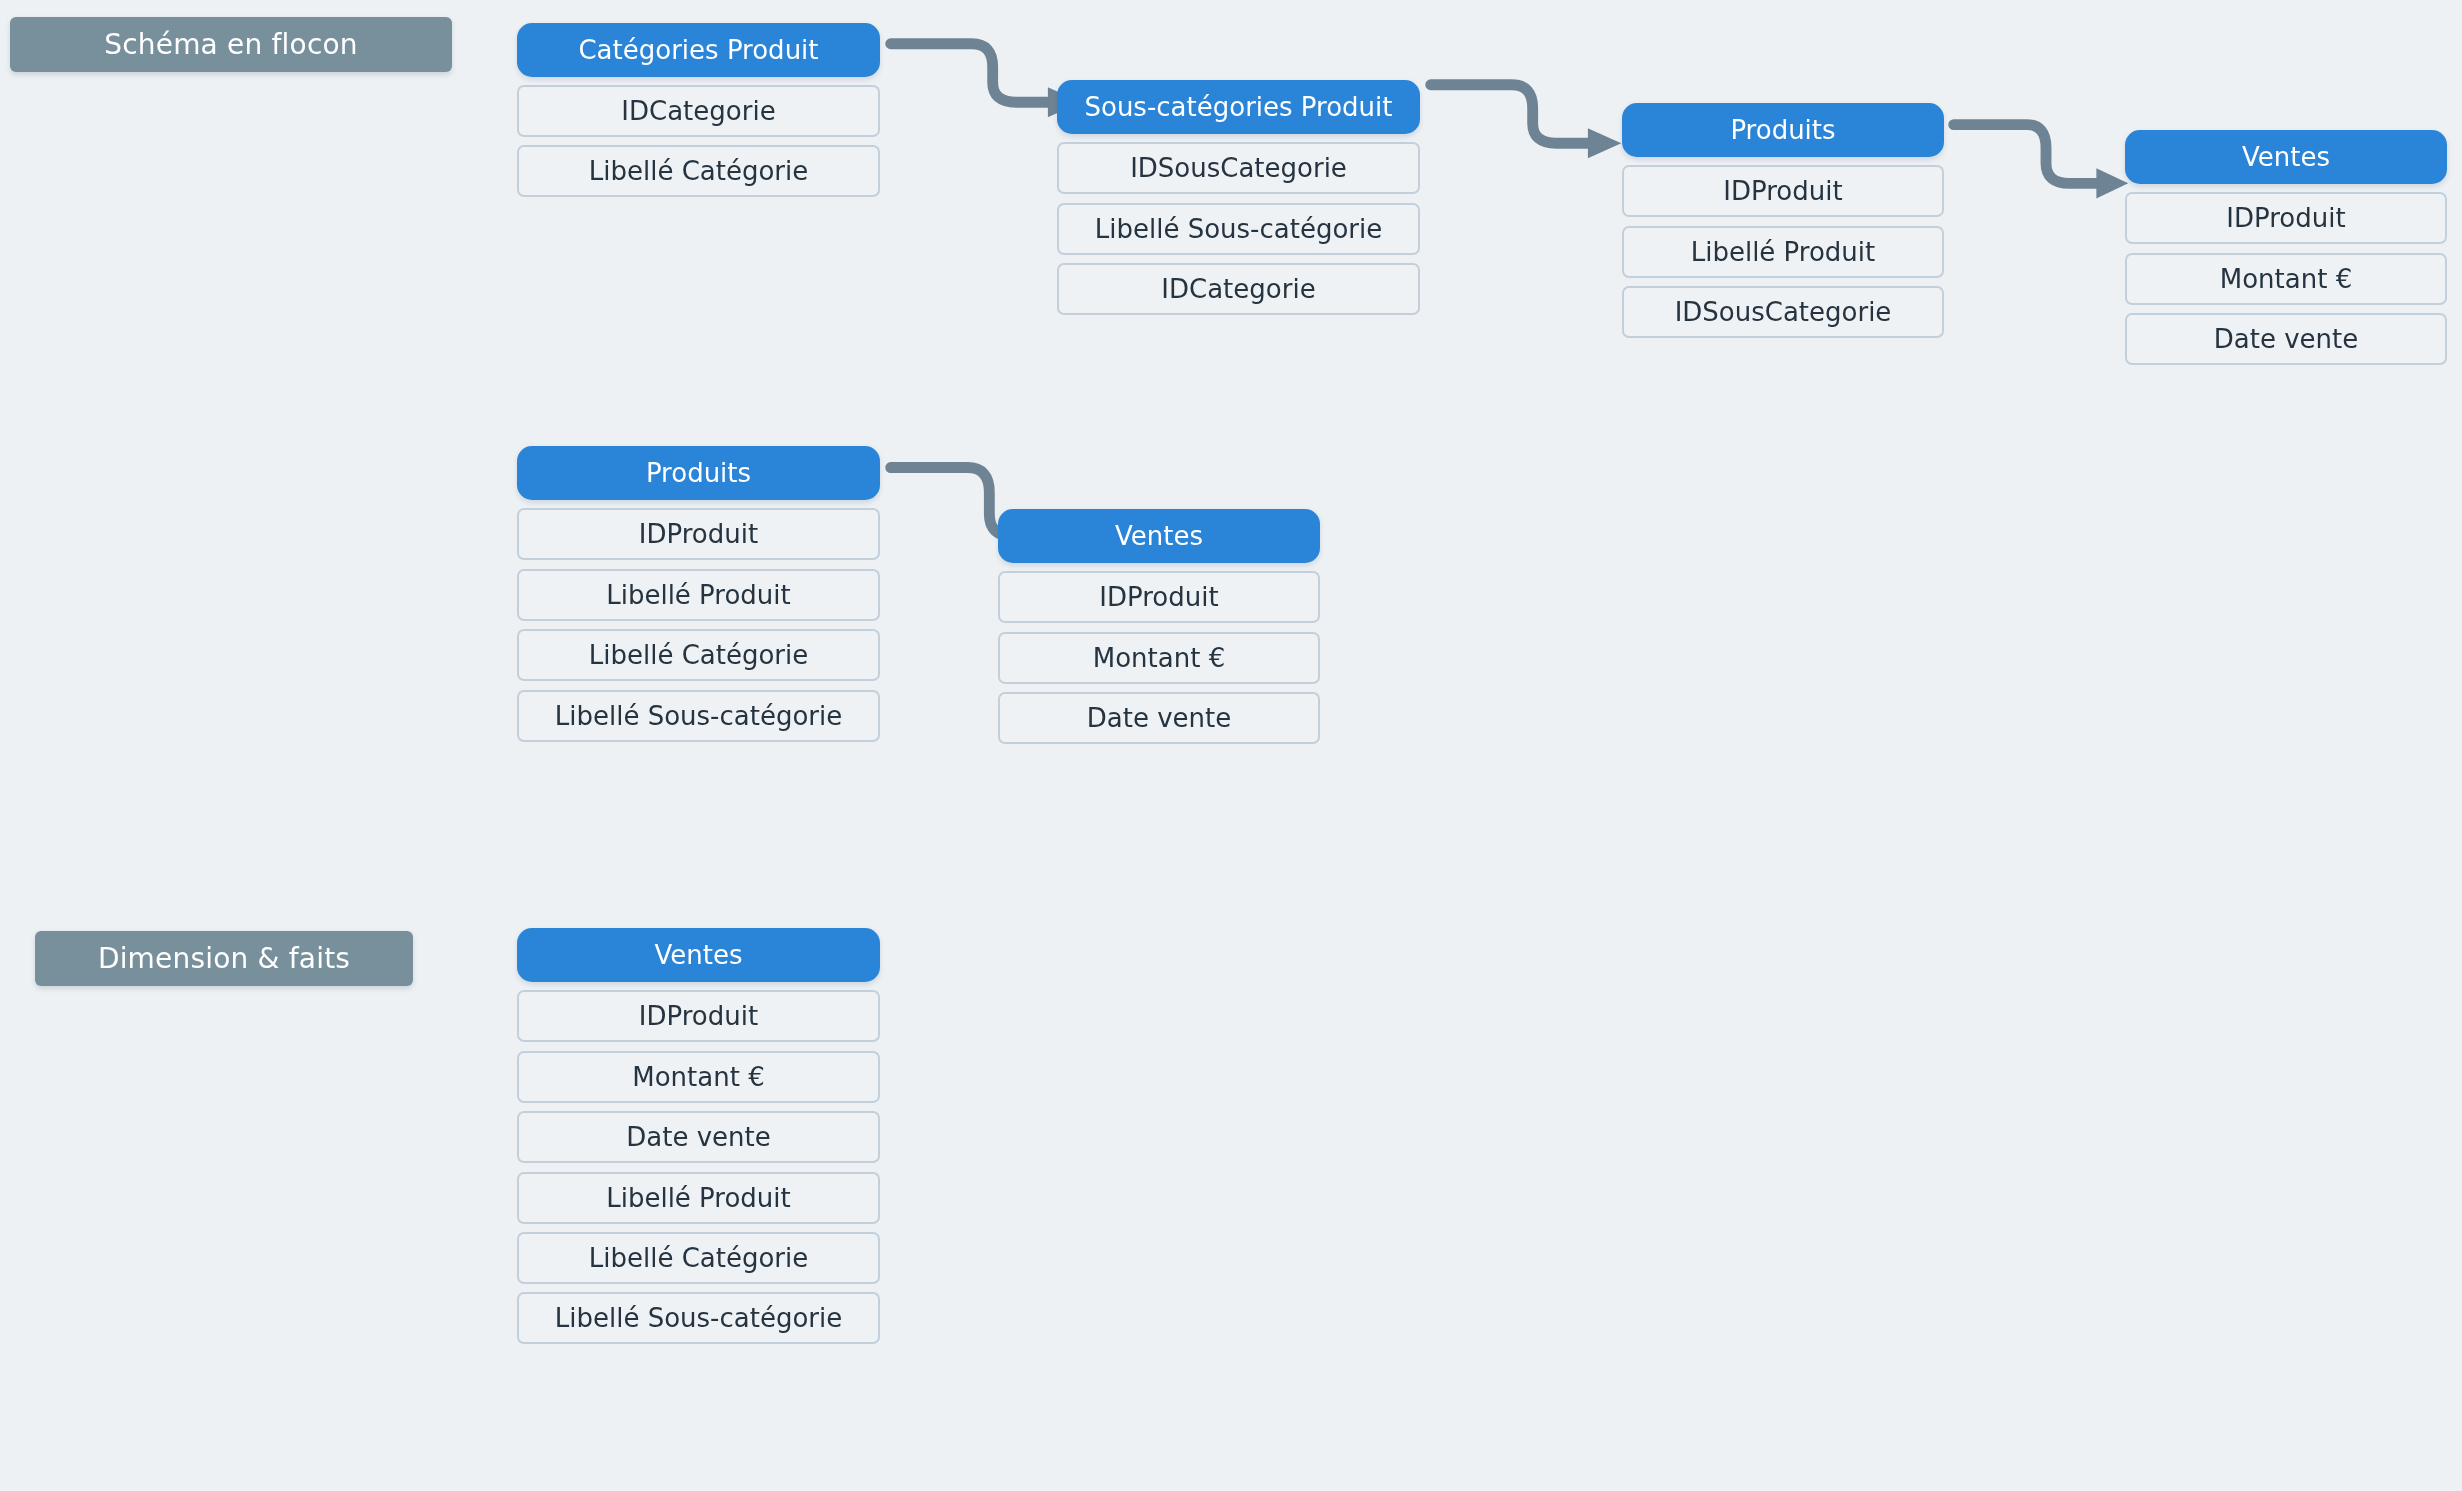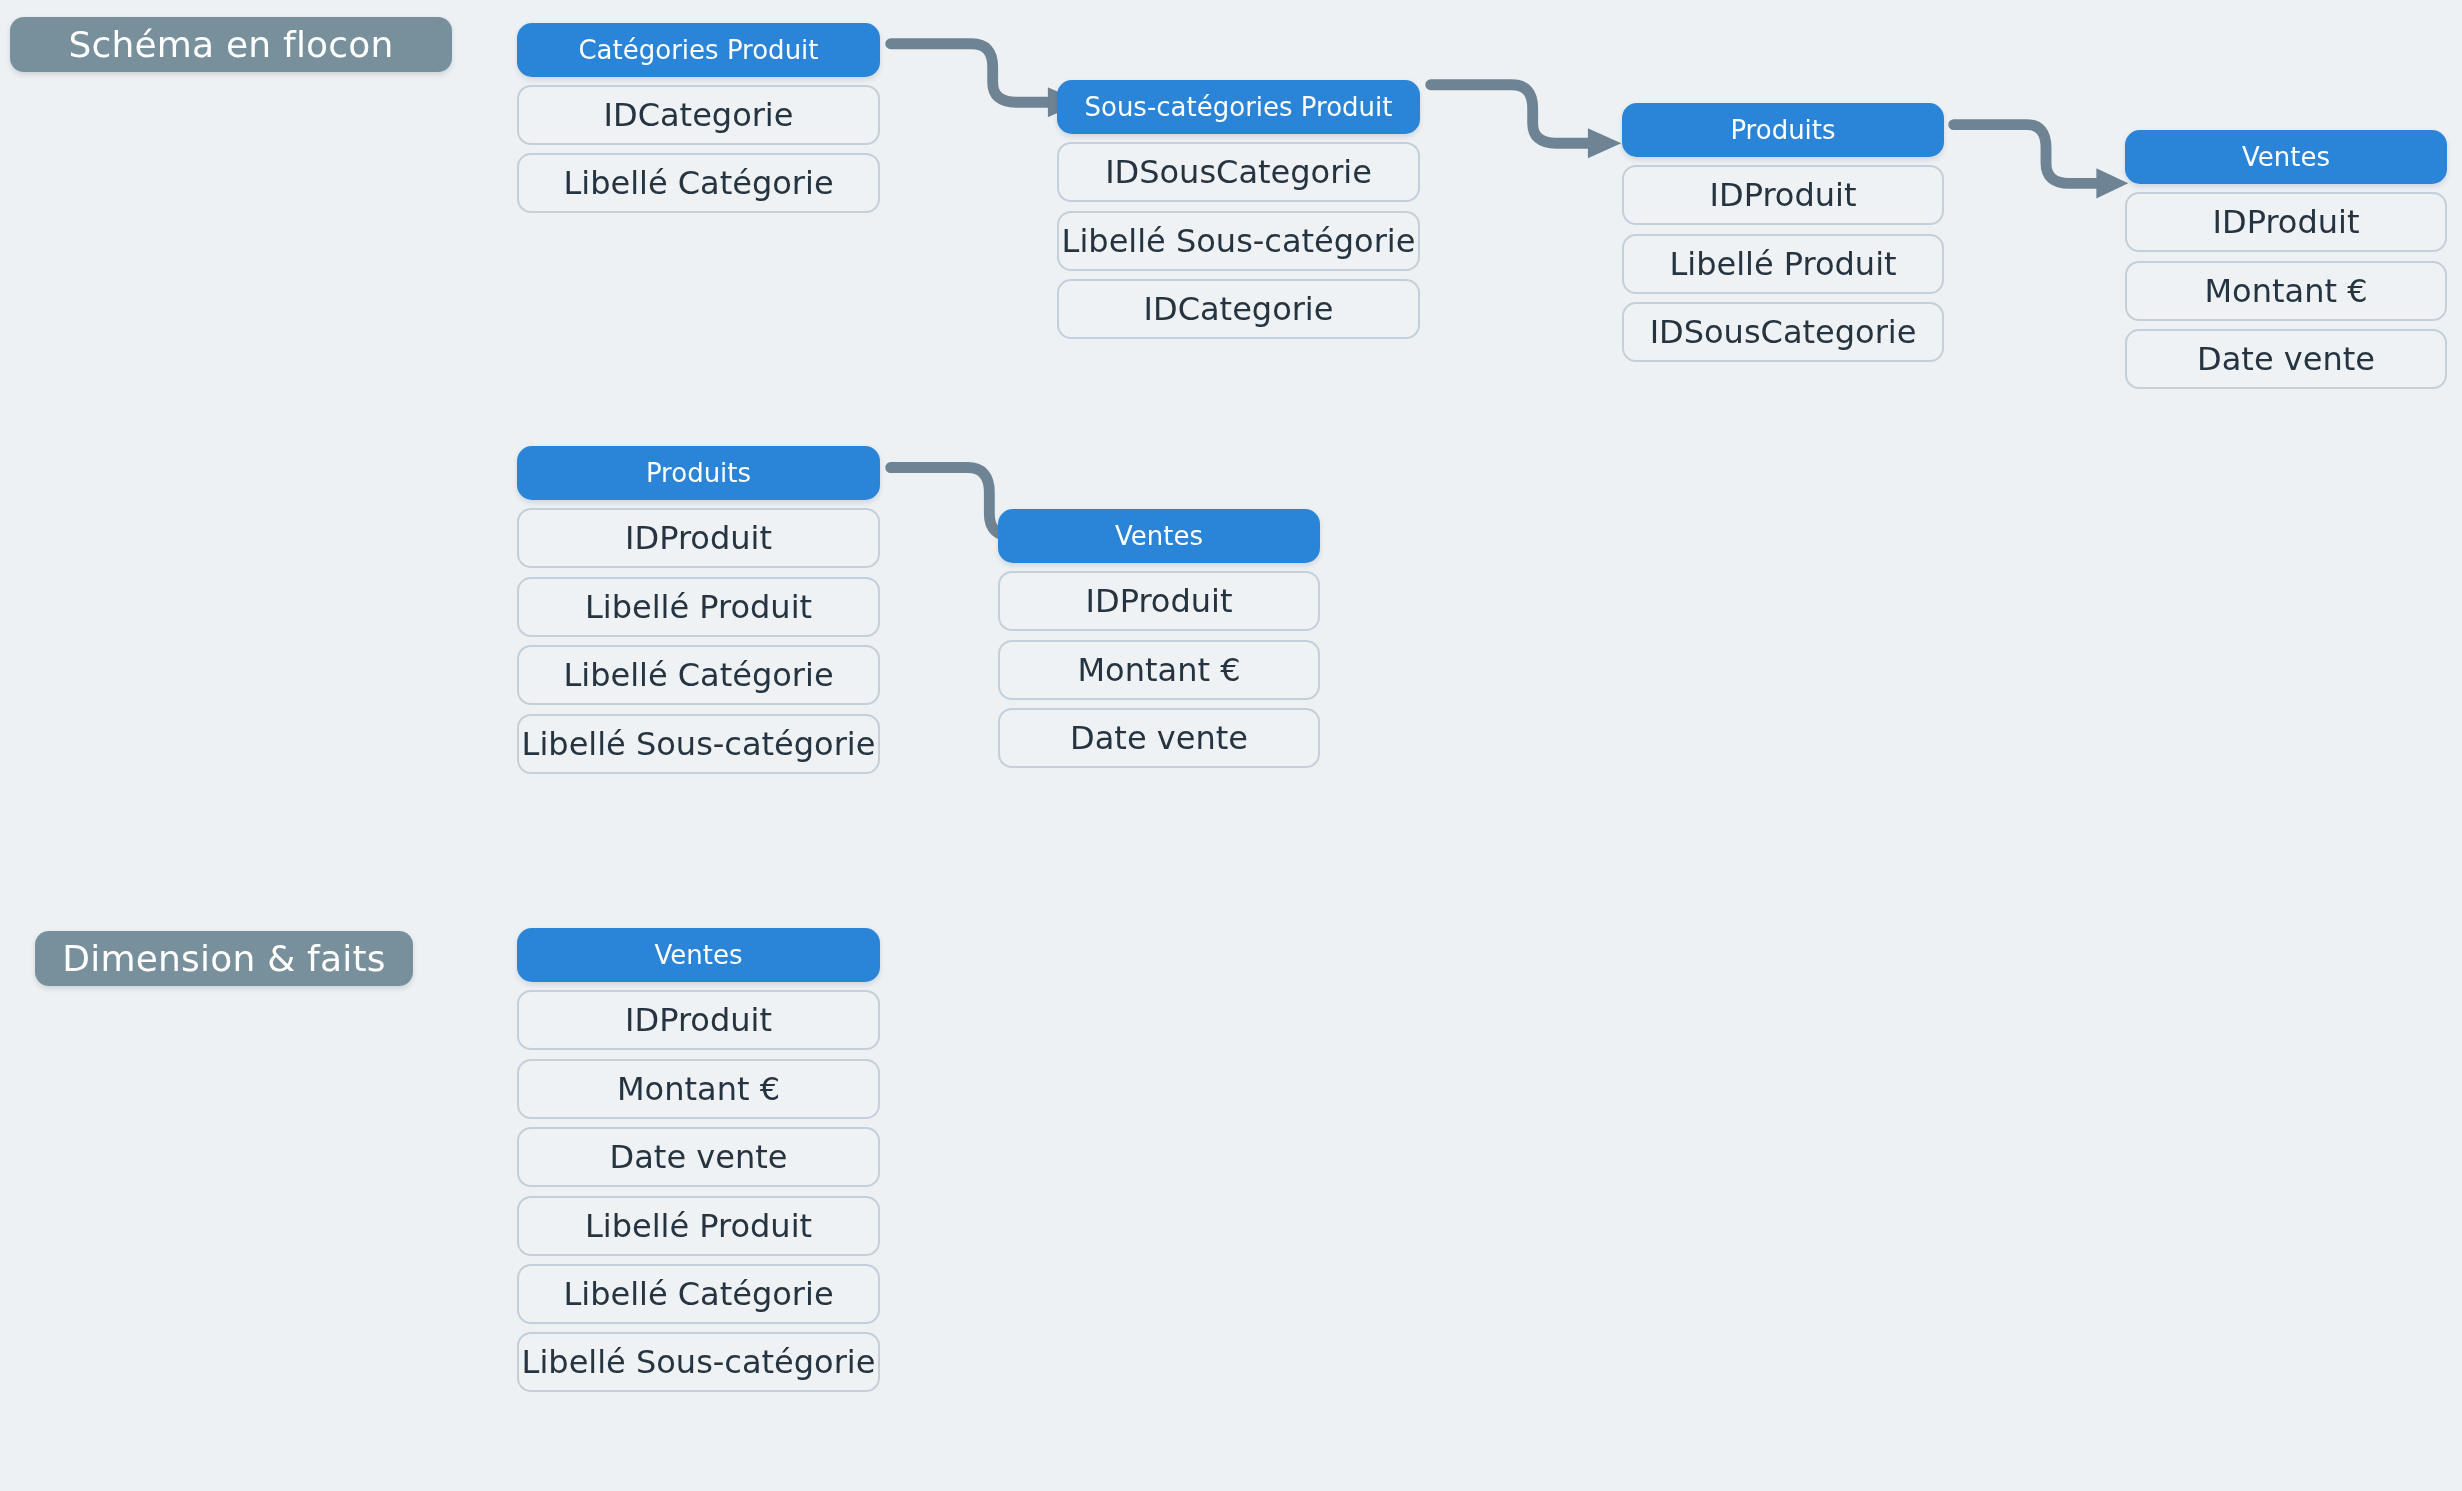--- a/index.html
+++ b/index.html
@@ -19,25 +19,25 @@
     position: relative;
     width: 2462px;
     height: 1492px;
   }
 
   
   .section-label {
     position: absolute;
     background: #78909c;
     color: #ffffff;
-    border-radius: 14px;
+    border-radius: 6px;
     display: flex;
     align-items: center;
     justify-content: center;
-    font-size: 36px;
+    font-size: 28px;
     letter-spacing: 0.2px;
     box-shadow: 0 2.5px 5px rgba(70,90,105,0.18);
     box-sizing: border-box;
     padding: 0 22px;
     white-space: nowrap;
   }
 
   
   .table {
     position: absolute;
@@ -55,27 +55,27 @@
     justify-content: center;
     font-size: 26px;
     box-shadow: 0 2.5px 5px rgba(60,90,120,0.16);
     box-sizing: border-box;
     white-space: nowrap;
     padding: 0 13.4px;
   }
   .table-field {
     background: #eff2f4;
     border: 2.5px solid #c3d0db;
-    border-radius: 14px;
-    height: 60px;
+    border-radius: 7px;
+    height: 52px;
     margin-top: 8.4px;
     display: flex;
     align-items: center;
     justify-content: center;
-    font-size: 32px;
+    font-size: 26px;
     color: #253440;
     box-sizing: border-box;
     white-space: nowrap;
     padding: 0 11.7px;
   }
 
   
   .connector {
     position: absolute;
     pointer-events: none;

